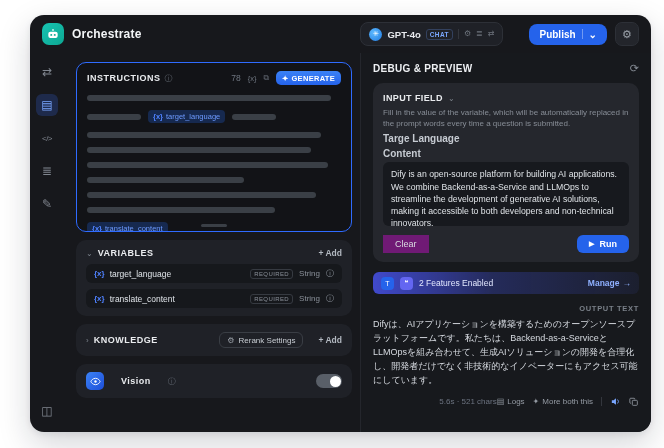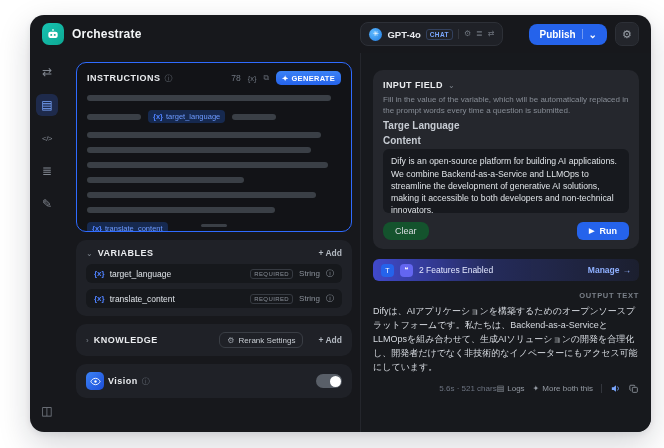--- a/index.html
+++ b/index.html
@@ -74,41 +74,41 @@
     display:flex; align-items:center; gap:5px; }
   .var-row .tok { color:#4f82ff; font-size:8px; font-weight:bold; }
   .var-row .vname { color:#dfe3e8; font-size:8.5px; }
   .var-right { margin-left:auto; display:flex; align-items:center; gap:6px; }
   .req-badge { color:#8a9099; font-size:6px; letter-spacing:.4px; border:1px solid #363a41; border-radius:3px; padding:1px 3px; }
   .type-txt { color:#8a9099; font-size:8px; }
   .rerank-btn { display:flex; align-items:center; gap:4px; border:1px solid #3a3e45; border-radius:6px;
     padding:2.5px 7px; color:#c8cdd3; font-size:8px; cursor:pointer; margin-left:auto; }
   .rerank-btn .g { font-size:8px; color:#9aa0a8; }
   .knowledge-head .add-btn { margin-left:10px; }
-  .vision-row { display:flex; align-items:center; gap:4px; }
+  .vision-row { display:flex; align-items:center; gap:17px; }
   .vision-ic { width:18px; height:18px; border-radius:5px; background:linear-gradient(135deg,#3b82f6,#1d4ed8);
     display:flex; align-items:center; justify-content:center; }
   .toggle { margin-left:auto; width:26px; height:14px; border-radius:8px; background:#595f68; position:relative; cursor:pointer; }
   .toggle .knob { position:absolute; right:1.5px; top:1.5px; width:11px; height:11px; border-radius:50%; background:#fff; }
   
   .debug-head { display:flex; align-items:center; }
   .debug-title { color:#eef0f3; font-size:10px; font-weight:bold; letter-spacing:.3px; }
   .refresh { margin-left:auto; color:#8a9099; font-size:11px; cursor:pointer; }
   .input-card { margin-top:8px; background:#25272d; border-radius:10px; padding:10px 10px 9px; flex:0 0 auto; }
   .if-head { display:flex; align-items:center; gap:5px; }
   .if-title { color:#e9ebee; font-size:9px; font-weight:bold; letter-spacing:.4px; }
   .helper { margin-top:4px; color:#878d96; font-size:8px; line-height:1.4; }
   .fld-label { margin-top:4px; color:#c6cbd2; font-size:10px; font-weight:bold; }
   .fld-input { margin-top:3px; background:#17191e; border-radius:6px; height:20px; display:flex; align-items:center;
     padding:0 8px; color:#e4e7eb; font-size:9px; cursor:pointer; }
   .fld-textarea { margin-top:3px; width:100%; background:#17191e; border:none; border-radius:6px;
     padding:6px 8px; color:#dfe3e7; font-size:8.7px; line-height:1.4; height:64px; resize:none;
     font-family:"Liberation Sans", sans-serif; outline:none; display:block; }
   .btn-row { margin-top:9px; display:flex; align-items:center; justify-content:space-between; }
-  .clear-btn { background:#14532d; color:#d9dce1; border:none; border-radius:8px; padding:4px 12px; font-size:9px; cursor:pointer; }
+  .clear-btn { background:#701a75; color:#d9dce1; border:none; border-radius:0; padding:4px 12px; font-size:9px; cursor:pointer; }
   .run-btn { background:#2563eb; color:#fff; border:none; border-radius:6px; padding:4px 12px; font-size:9px;
     font-weight:bold; display:flex; align-items:center; gap:5px; cursor:pointer; }
   .run-btn .play { font-size:7px; }
   .features-bar { margin-top:10px; height:22px; border-radius:6px; flex:0 0 auto;
     background:linear-gradient(90deg, rgba(72,82,235,.85) 0%, rgba(48,58,140,.55) 45%, rgba(34,40,70,.45) 100%);
     display:flex; align-items:center; gap:6px; padding:0 8px; cursor:pointer; }
   .feat-ic { width:13px; height:13px; border-radius:4px; display:flex; align-items:center; justify-content:center;
     color:#fff; font-size:7px; }
   .feat-ic.tts { background:#2563eb; }
   .feat-ic.cite { background:#6366f1; }
@@ -267,20 +267,24 @@
           <span class="info-i">ⓘ</span>
           <div class="toggle">
             <div class="knob"></div>
           </div>
         </div>
       </div>
 
     </div>
 
     <div class="right-col">
+      <div class="debug-head">
+        <span class="debug-title">DEBUG &amp; PREVIEW</span>
+        <span class="refresh">⟳</span>
+      </div>
 
       <div class="input-card">
         <div class="if-head">
           <span class="if-title">INPUT FIELD</span>
           <span class="caret">⌄</span>
         </div>
         <div class="helper">Fill in the value of the variable, which will be automatically replaced in the prompt words every time a question is submitted.</div>
 
         <div class="fld-label">Targe Language</div>
 

